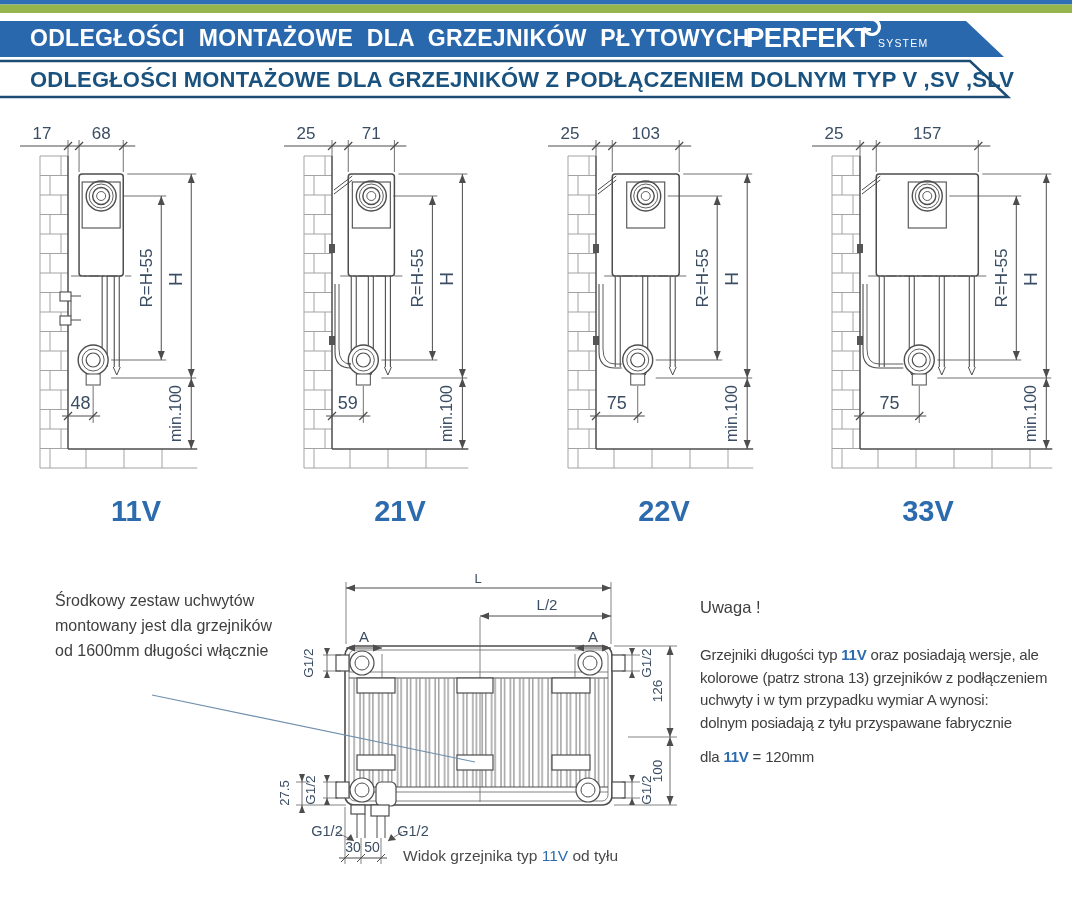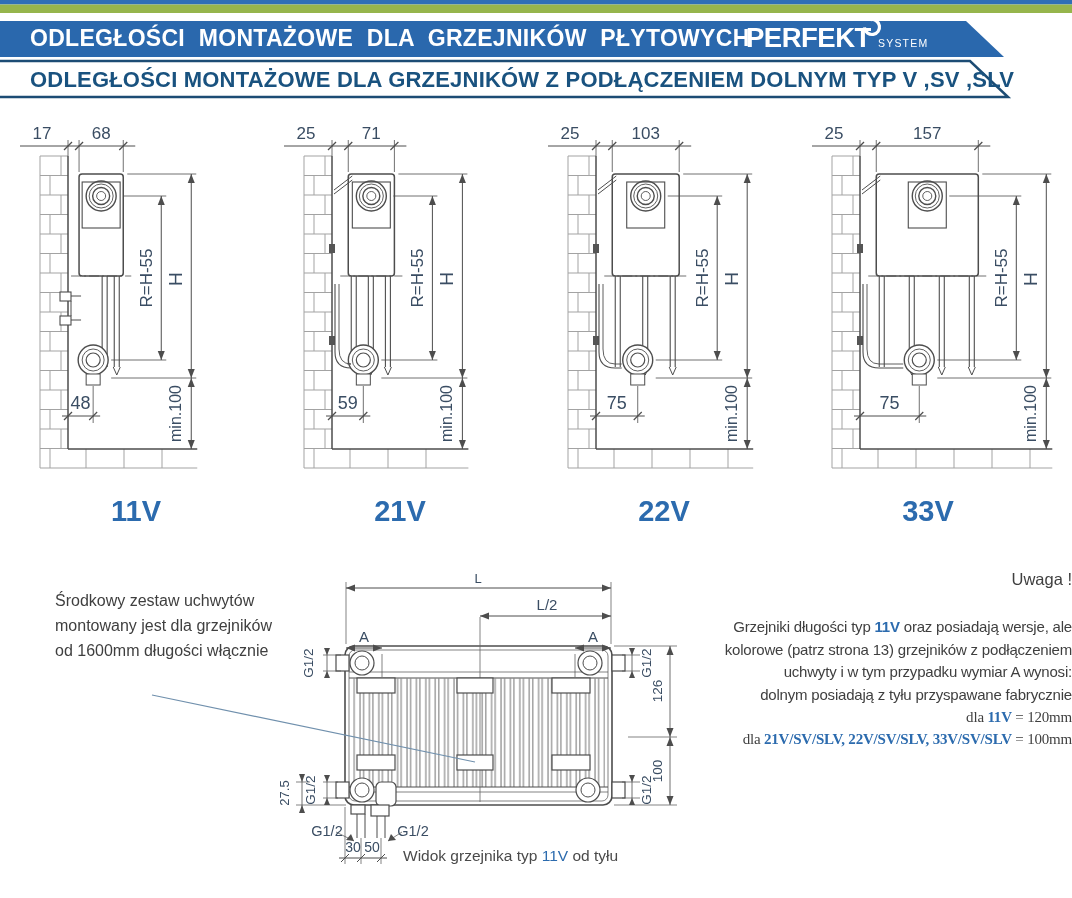--- a/index.html
+++ b/index.html
@@ -22,23 +22,23 @@
   .w07{stroke:#4d4d4d;stroke-width:.7;fill:none;}
   .w1{stroke:#4d4d4d;stroke-width:1;fill:none;}
   .w16{stroke:#4d4d4d;stroke-width:1.6;fill:none;}
   .fw{fill:#ffffff;stroke:#4d4d4d;stroke-width:1.2;}
   .arr{fill:#4d4d4d;}
   .dt{fill:#3a4d63;font-size:14px;text-anchor:middle;}
   .cap{fill:#4a4a4a;font-size:15.5px;}
   .cap-blue{fill:#2c6bae;}
   
   #notes-left{left:55px;top:588px;font-size:16px;line-height:25px;color:#3f3f3f;}
-  #notes-right{left:700px;top:568px;width:372px;font-size:15px;line-height:22.4px;color:#3f3f3f;letter-spacing:-.2px;text-align:right;}
+  #notes-right{left:700px;top:596px;width:372px;font-size:15px;line-height:22.4px;color:#3f3f3f;letter-spacing:-.2px;}
   #notes-right .heading{font-size:16.5px;margin-bottom:26px;letter-spacing:0;}
-  #notes-right .dline{margin-top:0;font-family:Liberation Serif, serif;}
+  #notes-right .dline{margin-top:12px;}
   .hl{color:#2c6bae;font-weight:bold;}
   .nline{white-space:nowrap;}
 </style>
 </head>
 <body>
 
 <svg id="header-svg" class="abs" width="1072" height="102" viewBox="0 0 1072 102">
   <rect x="0" y="0" width="1072" height="4.5" fill="#2e6fb6"></rect>
   <rect x="0" y="4.5" width="1072" height="8.5" fill="#96b54c"></rect>
   <polygon points="0,21 966,21 1004,57 0,57" fill="#2a68ad"></polygon>
@@ -596,14 +596,13 @@
   <text class="cap" x="373" y="306"><tspan>Widok grzejnika typ </tspan><tspan class="cap-blue">11V</tspan><tspan> od tyłu</tspan></text>
 </svg>
 
 <div id="notes-right" class="abs">
   <div class="heading">Uwaga !</div>
   <div class="nline"><span>Grzejniki długości typ </span><span class="hl">11V</span><span> oraz posiadają wersje, ale</span></div>
   <div class="nline">kolorowe (patrz strona 13) grzejników z podłączeniem</div>
   <div class="nline">uchwyty i w tym przypadku wymiar A wynosi:</div>
   <div class="nline">dolnym posiadają z tyłu przyspawane fabrycznie</div>
   <div class="dline nline"><span>dla </span><span class="hl">11V</span><span> = 120mm</span></div>
-  <div class="dline nline"><span>dla </span><span class="hl">21V/SV/SLV, 22V/SV/SLV, 33V/SV/SLV</span><span> = 100mm</span></div>
 </div>
 
 </body></html>

